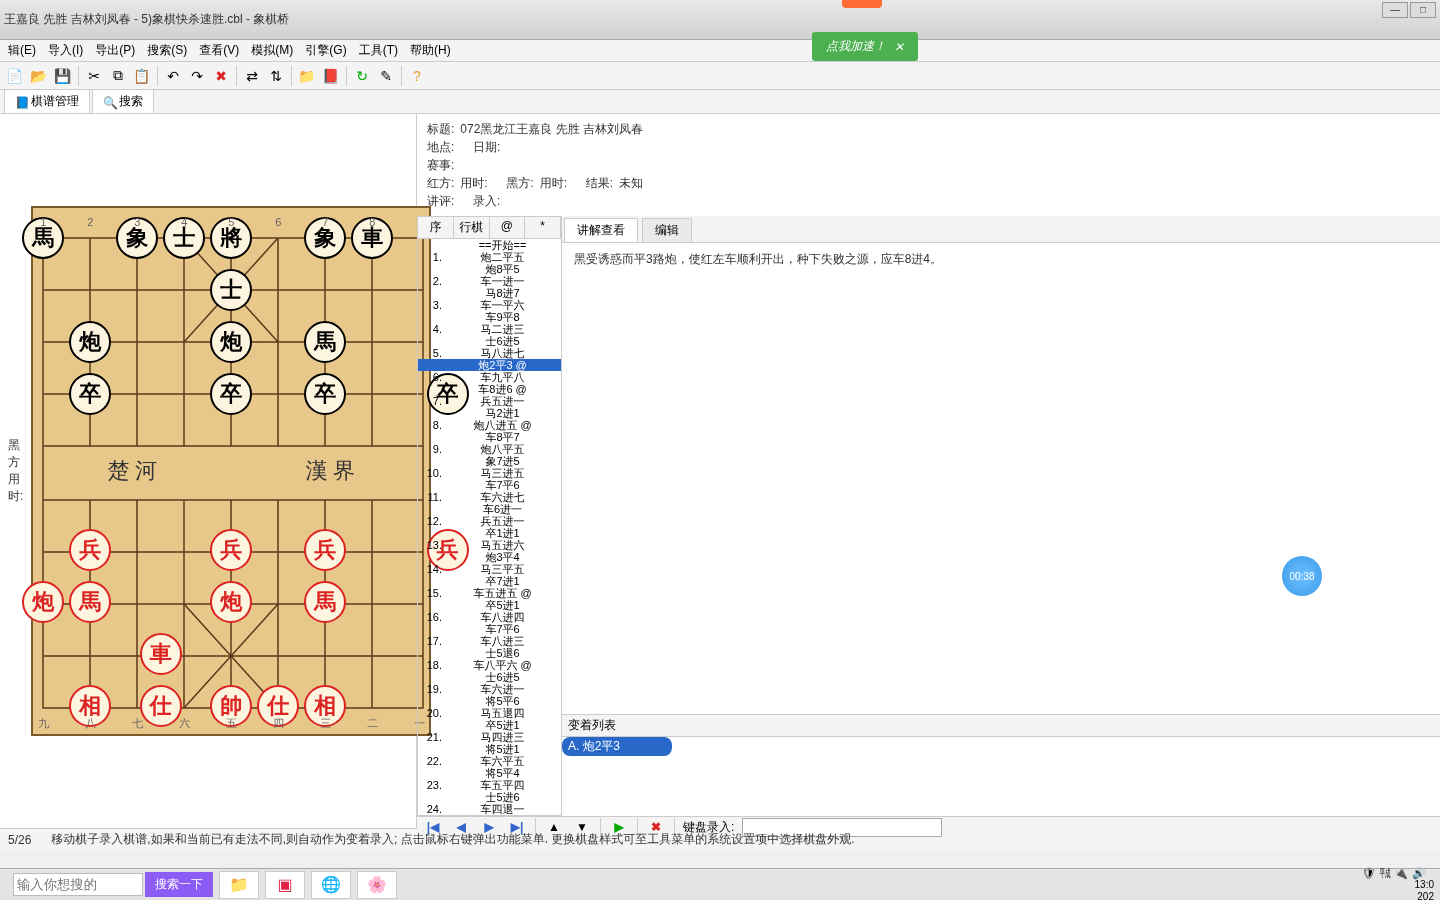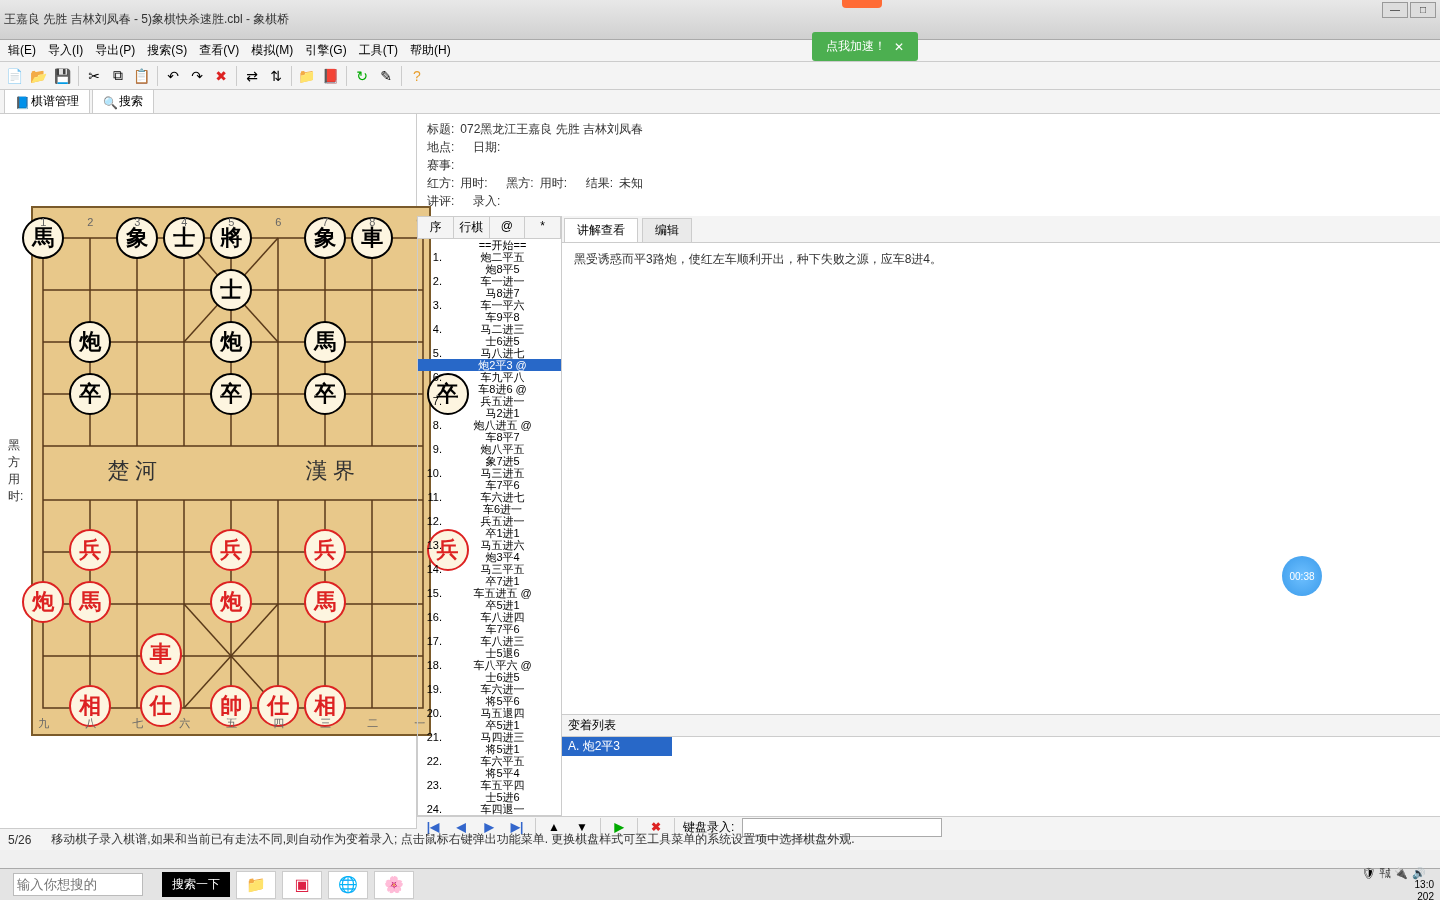--- a/index.html
+++ b/index.html
@@ -46,39 +46,39 @@
 .ml-row .num { width: 26px; text-align: right; padding-right: 4px; }
 .ml-row .mv { flex: 1; text-align: center; }
 
 .comment-pane { flex: 1; display: flex; flex-direction: column; }
 .comment-tabs { display: flex; border-bottom: 1px solid #ccc; background: #f4f4f4; }
 .comment-tabs span { padding: 3px 12px; border: 1px solid #ccc; border-bottom: none; background: #fff; margin: 2px 2px 0 2px; cursor: pointer; }
 .comment-tabs span.inactive { background: #eaeaea; }
 .comment-body { flex: 1; padding: 8px 12px; color: #333; }
 .variation-area { border-top: 1px solid #ccc; }
 .variation-area .lbl { background: #f4f4f4; padding: 2px 6px; border-bottom: 1px solid #ccc; }
-.variation-area .item { background: #2868c8; color: #fff; padding: 1px 6px; width: 110px; }
+.variation-area .item { background: #2868c8; color: #fff; padding: 1px 6px; width: 110px; border-radius: 8px; }
 
 .nav-bar { height: 28px; border-top: 1px solid #ccc; background: #f4f4f4; display: flex; align-items: center; padding: 0 6px; gap: 8px; }
 .nav-btn { width: 20px; height: 20px; display: flex; align-items: center; justify-content: center; cursor: pointer; font-size: 12px; font-weight: bold; }
 .nav-btn.play { color: #0a0; }
 .nav-btn.stop { color: #d22; }
 .nav-sep { width: 1px; height: 18px; background: #ccc; }
 .nav-bar input { border: 1px solid #aaa; padding: 1px 4px; width: 200px; }
 
 .status-hint { height: 22px; background: #f4f4f4; border-top: 1px solid #ccc; display: flex; align-items: center; padding: 0 8px; color: #333; gap: 20px; }
 
 .taskbar { position: absolute; bottom: 0; left: 0; right: 0; height: 32px; background: #e4e4e4; border-top: 1px solid #aaa; display: flex; align-items: center; }
 .taskbar input { margin-left: 13px; width: 130px; padding: 3px; border: 1px solid #bbb; }
-.taskbar .search-btn { background: #000000; color: #fff; padding: 4px 10px; margin-left: 19px; cursor: pointer; }
+.taskbar .search-btn { background: #8b5cf6; color: #fff; padding: 4px 10px; margin-left: 2px; cursor: pointer; }
 .taskbar .app { width: 40px; height: 28px; margin-left: 6px; border: 1px solid #ccc; background: #fff; display: flex; align-items: center; justify-content: center; font-size: 16px; cursor: pointer; }
 .taskbar .clock { margin-left: auto; margin-right: 6px; text-align: right; font-size: 10px; line-height: 12px; }
 .taskbar .tray { display: flex; gap: 4px; margin-right: 8px; font-size: 11px; }
 
-.accel-toast { position: absolute; top: 32px; left: 812px; background: #4caf50; color: #fff; padding: 6px 14px; border-radius: 3px; display: flex; align-items: center; gap: 8px; z-index: 100; }
+.accel-toast { position: absolute; top: 32px; left: 812px; background: #4caf50; color: #fff; padding: 6px 14px; border-radius: 3px; display: flex; align-items: center; gap: 8px; z-index: 100; font-style: italic; }
 .timer-badge { position: absolute; top: 556px; left: 1282px; width: 40px; height: 40px; border-radius: 50%; background: radial-gradient(#6ec0ff,#3a9aea); color: #fff; display: flex; align-items: center; justify-content: center; font-size: 10px; z-index: 100; }
 
 svg.grid-svg { position: absolute; left: 0; top: 0; }
 </style>
 </head>
 <body>
 
 <div class="titlebar">
   <span>王嘉良 先胜 吉林刘凤春 - 5)象棋快杀速胜.cbl - 象棋桥</span>
   <div class="orange-dot"></div>

